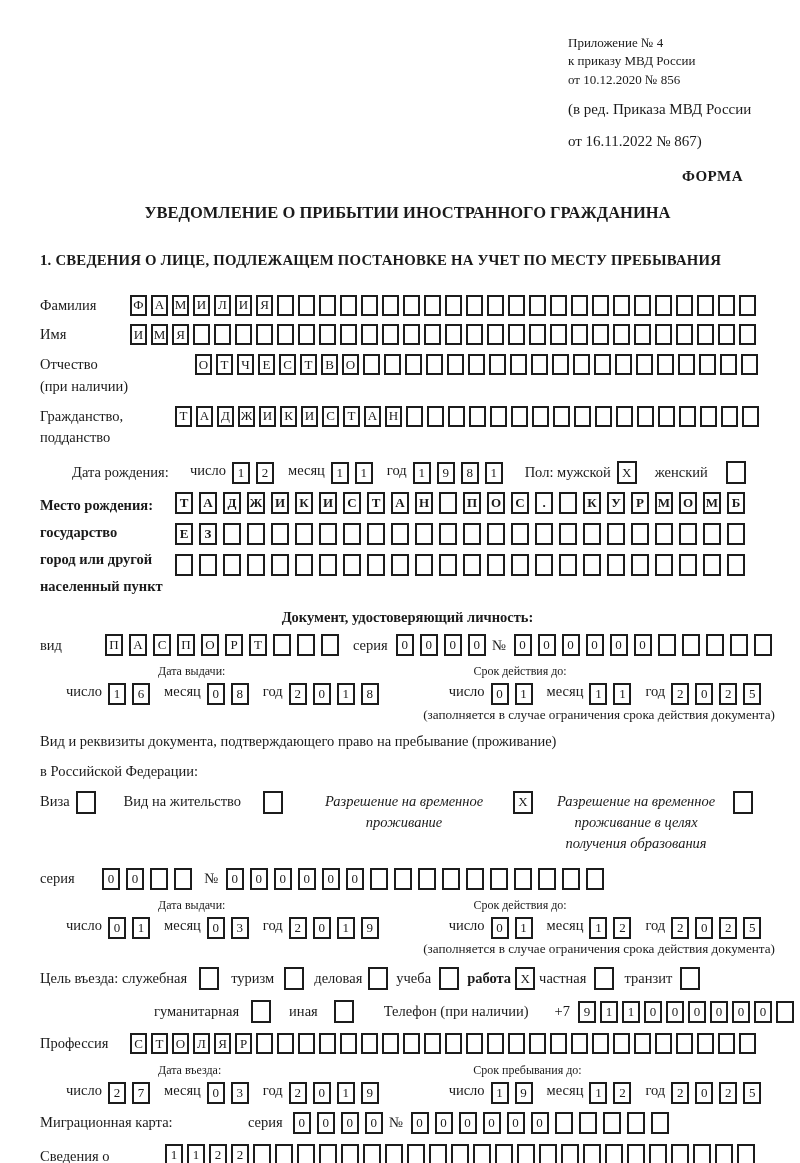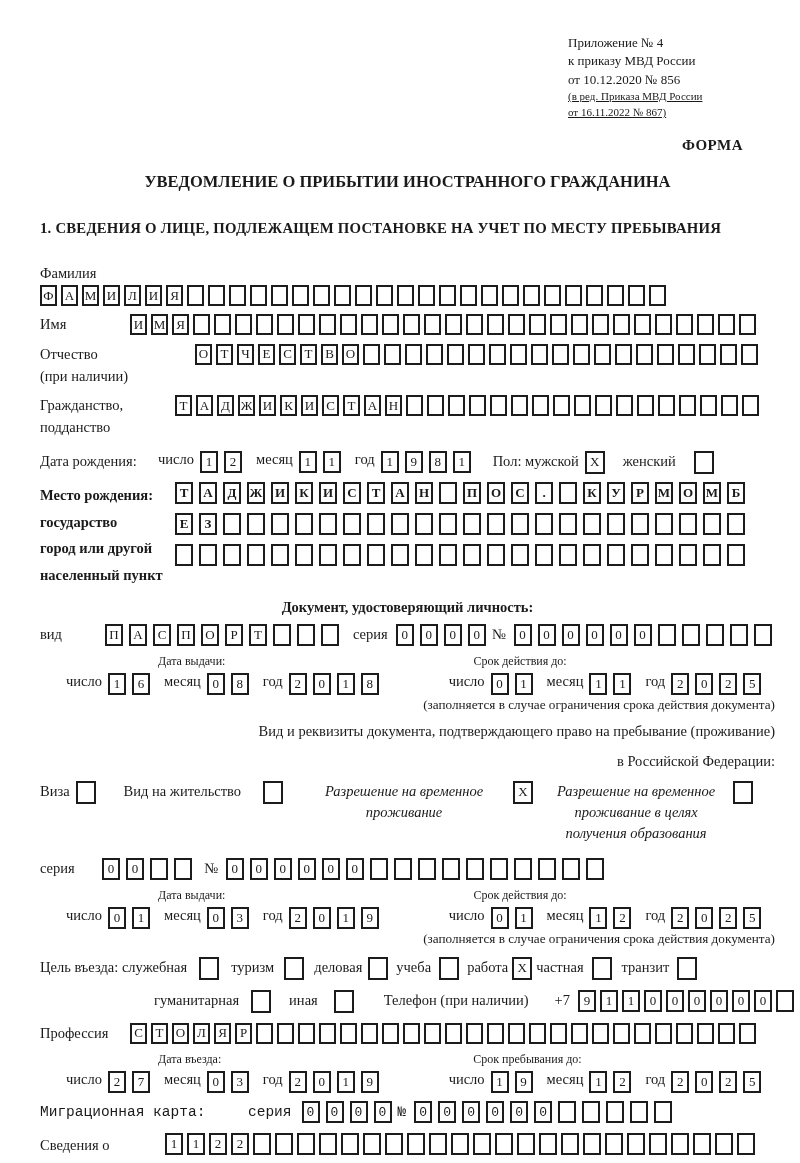--- a/index.html
+++ b/index.html
@@ -1,37 +1,37 @@
 <!DOCTYPE html>
 <html><head>
 <meta charset="utf-8">
 <style>
   html,body{margin:0;padding:0;background:#ffffff;}
   body{width:800px;min-height:1163px;font-family:"Liberation Serif","DejaVu Serif",serif;color:#1a1a1a;}
   .page{box-sizing:border-box;width:800px;padding:34px 25px 20px 40px;}
   .hdr-ref{width:195px;margin-left:auto;margin-right:12px;font-size:13px;line-height:1.42;}
-  .hdr-ref .small{font-size:11px;margin-top:0;text-decoration:underline;}
+  .hdr-ref .small{font-size:15px;margin-top:10px;}
   .forma{text-align:right;margin-right:32px;font-weight:bold;font-size:15px;margin-top:16px;letter-spacing:.5px;}
   .title{text-align:center;font-weight:bold;font-size:16.5px;line-height:1.5;margin-top:16px;}
   .uline{display:inline-block;width:56px;border-bottom:2px solid #3a3a3a;height:13px;margin-left:10px;}
   .sec-heading{font-weight:bold;font-size:14.8px;margin-top:26px;letter-spacing:.2px;}
   .row{display:flex;align-items:flex-start;margin-top:8px;}
   .lbl{font-size:14.5px;flex:none;line-height:1.5;}
   .cells{display:inline-flex;flex:none;}
   .cell{box-sizing:border-box;flex:none;width:17px;height:21px;border:2px solid #1c1c1c;margin-right:4px;
         display:inline-flex;align-items:center;justify-content:center;font-size:13px;background:#fff;}
   .sz-m .cell{width:18px;height:22px;margin-right:6px;}
   .sz-r .cell{width:18px;height:22px;margin-right:4px;}
   .cb .cell{width:20px;height:23px;margin-right:0;}
   .dg{display:inline-flex;flex:none;}
   .dg .word{font-size:14.5px;margin-right:6px;}
   .dg .cells{margin-right:8px;}
   .center-bold{text-align:center;font-weight:bold;font-size:14.5px;margin-top:10px;}
   .note{text-align:right;font-size:13.2px;margin-top:2px;}
-  .plain{font-size:14.5px;margin-top:8px;line-height:1.5;text-align:right;}
+  .plain{font-size:14.5px;margin-top:8px;line-height:1.5;}
   .opt-label{font-size:14.5px;text-align:center;white-space:pre-line;line-height:1.45;font-style:italic;}
   .headings-row{display:flex;font-size:12px;margin-top:8px;}
   .stack{display:flex;flex-direction:column;}
 </style>
 </head>
 <body>
 
 <div class="page">
 
   <div class="hdr-ref">
@@ -43,21 +43,21 @@
   </div>
 
   <div class="forma">ФОРМА</div>
 
   <div class="title">
     <div>УВЕДОМЛЕНИЕ О ПРИБЫТИИ ИНОСТРАННОГО ГРАЖДАНИНА</div>
   </div>
 
   <div class="sec-heading">1. СВЕДЕНИЯ О ЛИЦЕ, ПОДЛЕЖАЩЕМ ПОСТАНОВКЕ НА УЧЕТ ПО МЕСТУ ПРЕБЫВАНИЯ</div>
 
-  <div class="row" style="margin-top:26px;flex-direction:column;">
+  <div class="row" style="margin-top:26px;">
     <span class="lbl" style="width:90px;">Фамилия</span>
     <span class="cells">
         <span class="cell">Ф</span>
         <span class="cell">А</span>
         <span class="cell">М</span>
         <span class="cell">И</span>
         <span class="cell">Л</span>
         <span class="cell">И</span>
         <span class="cell">Я</span>
         <span class="cell"></span>
@@ -189,21 +189,21 @@
         <span class="cell"></span>
         <span class="cell"></span>
         <span class="cell"></span>
         <span class="cell"></span>
         <span class="cell"></span>
         <span class="cell"></span>
       </span>
   </div>
 
   <div class="row" style="margin-top:12px;align-items:center;">
-    <span class="lbl" style="width:118px;">Дата рождения:</span>
+    <span class="lbl" style="width:118px;margin-left:32px;">Дата рождения:</span>
     <span class="dg sz-m">
       <span class="word">число</span>
       <span class="cells">
           <span class="cell">1</span>
           <span class="cell">2</span>
         </span>
       <span class="word">месяц</span>
       <span class="cells">
           <span class="cell">1</span>
           <span class="cell">1</span>
@@ -514,21 +514,21 @@
         <span class="cell"></span>
       </span>
     <span class="lbl" style="margin-left:10px;">деловая</span>
     <span class="cells cb" style="margin-left:6px;">
         <span class="cell"></span>
       </span>
     <span class="lbl" style="margin-left:8px;">учеба</span>
     <span class="cells cb" style="margin-left:8px;">
         <span class="cell"></span>
       </span>
-    <span class="lbl" style="margin-left:8px;">работа</span>
+    <span class="lbl" style="margin-left:8px;font-weight:bold;">работа</span>
     <span class="cells cb" style="margin-left:4px;">
         <span class="cell">X</span>
       </span>
     <span class="lbl" style="margin-left:4px;">частная</span>
     <span class="cells cb" style="margin-left:8px;">
         <span class="cell"></span>
       </span>
     <span class="lbl" style="margin-left:10px;">транзит</span>
     <span class="cells cb" style="margin-left:8px;">
         <span class="cell"></span>
@@ -635,21 +635,21 @@
       <span class="word">год</span>
       <span class="cells">
           <span class="cell">2</span>
           <span class="cell">0</span>
           <span class="cell">2</span>
           <span class="cell">5</span>
         </span>
     </span>
   </div>
 
-  <div class="row" style="align-items:center;font-family:Liberation Mono, monospace;">
+  <div class="row" style="align-items:center;">
     <span class="lbl" style="width:168px;">Миграционная карта:</span>
     <span class="lbl" style="margin-left:40px;margin-right:10px;">серия</span>
     <span class="cells sz-m">
         <span class="cell">0</span>
         <span class="cell">0</span>
         <span class="cell">0</span>
         <span class="cell">0</span>
       </span>
     <span class="lbl" style="margin-right:8px;">№</span>
     <span class="cells sz-m">

